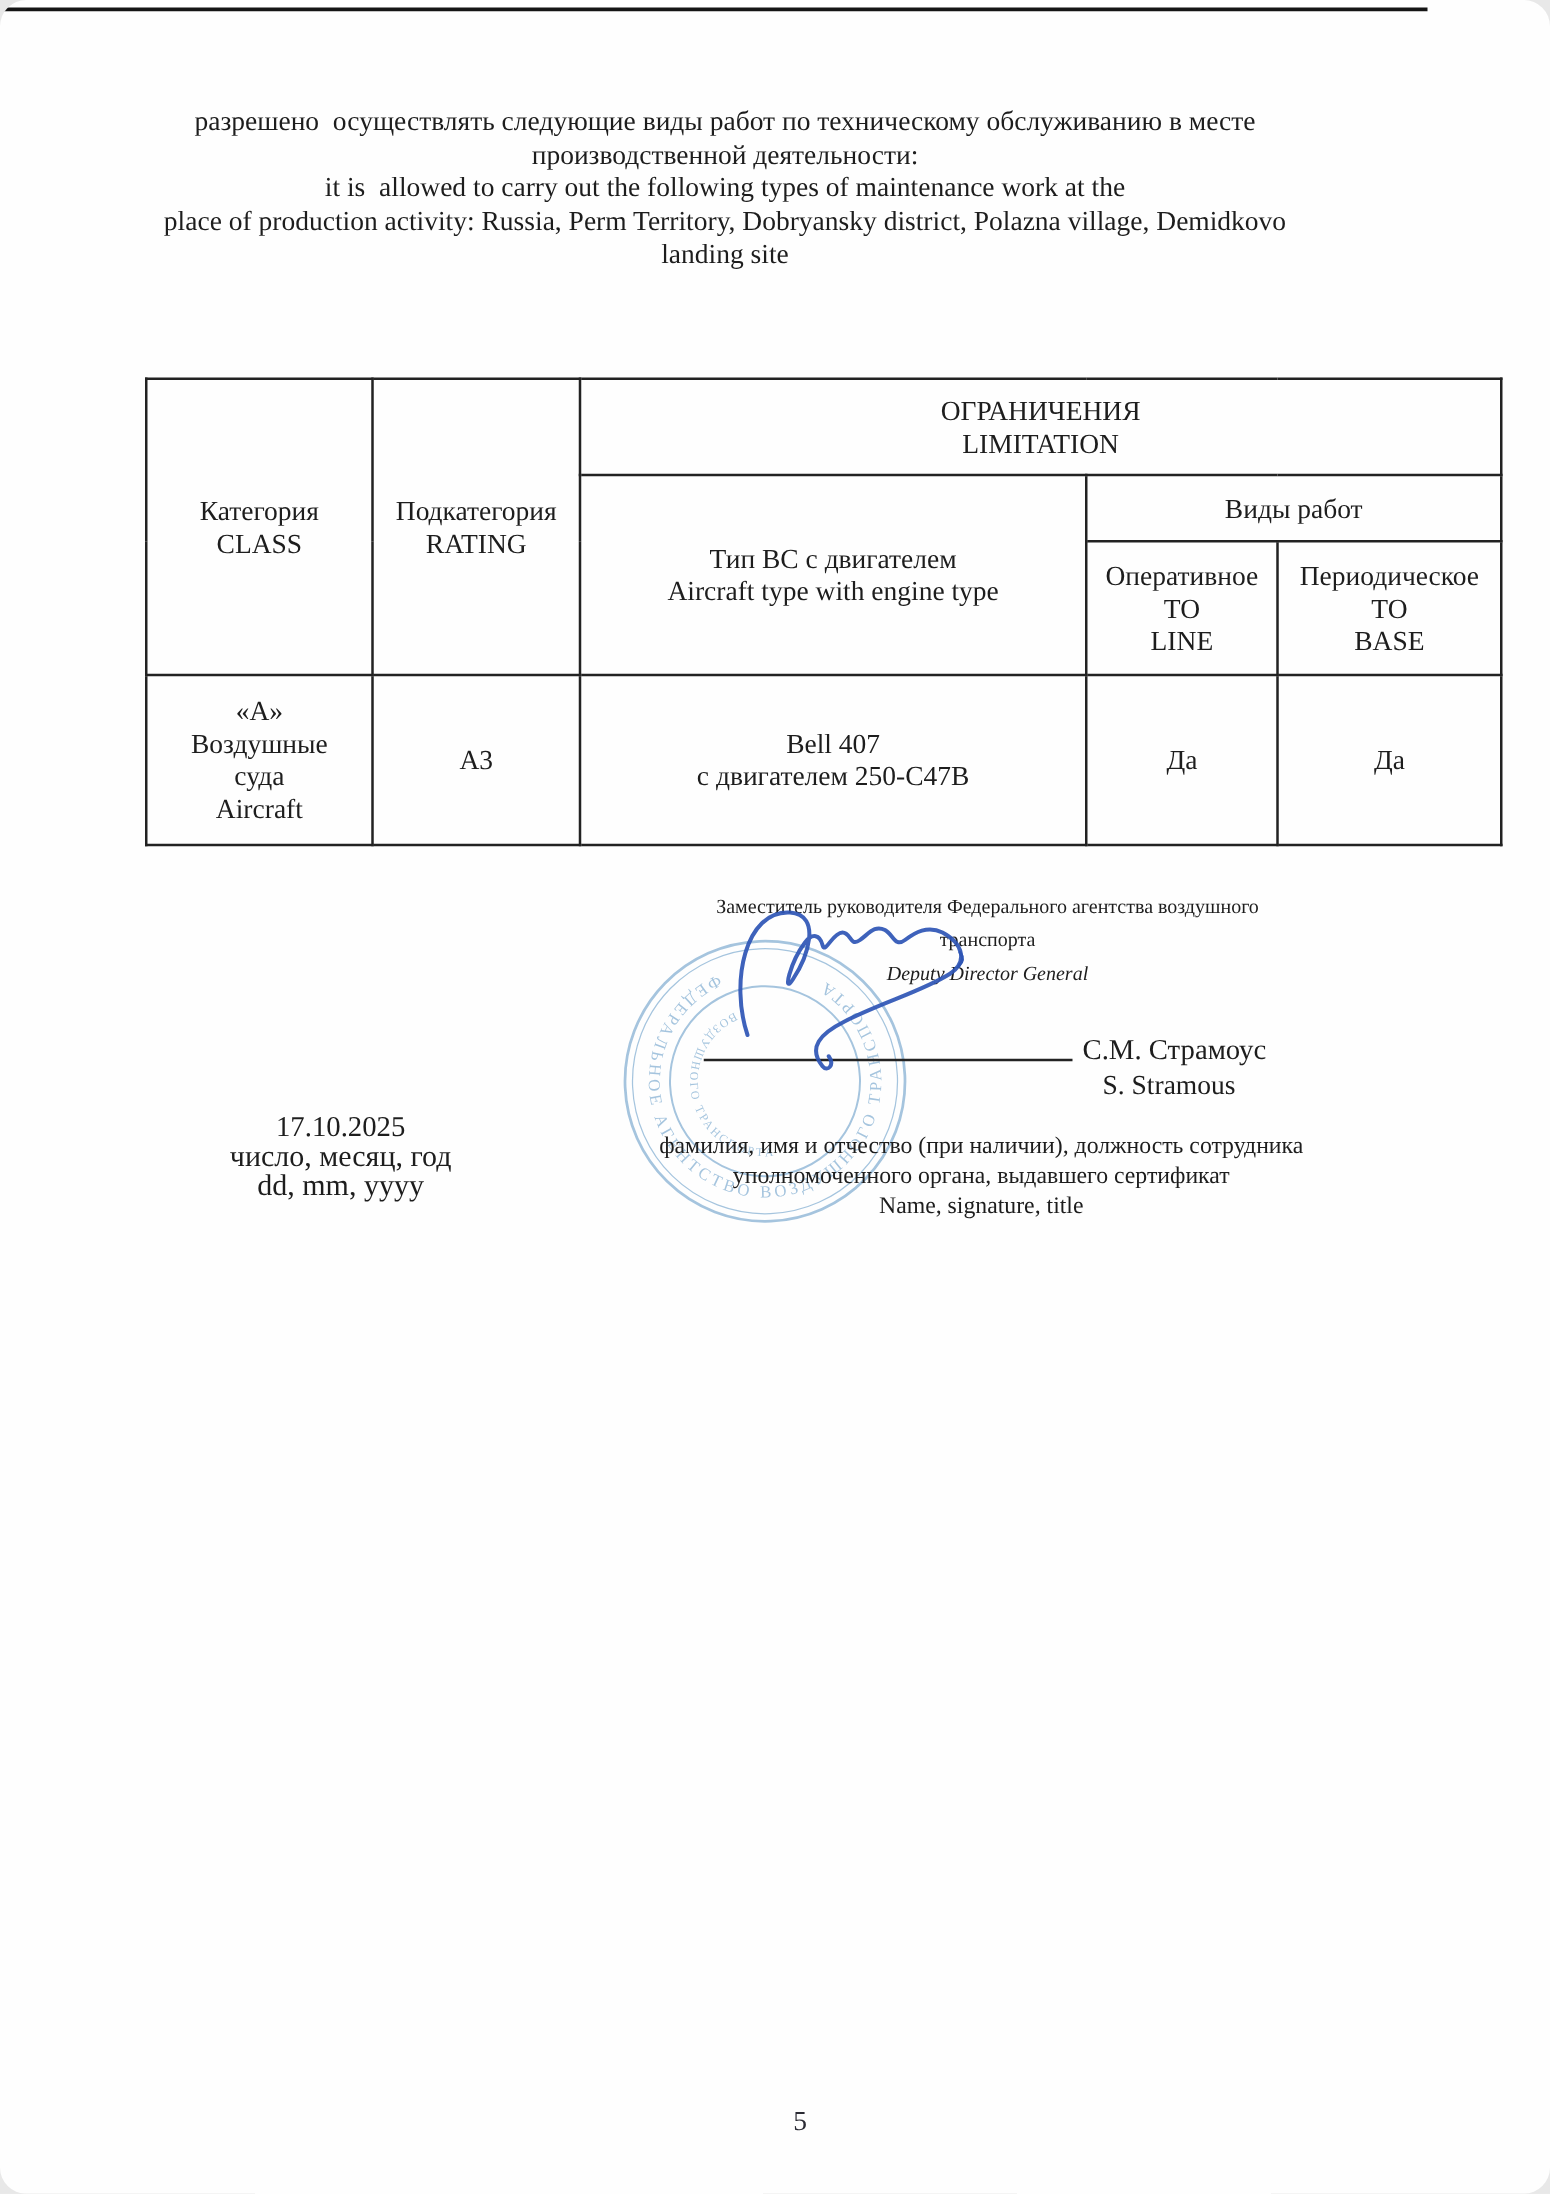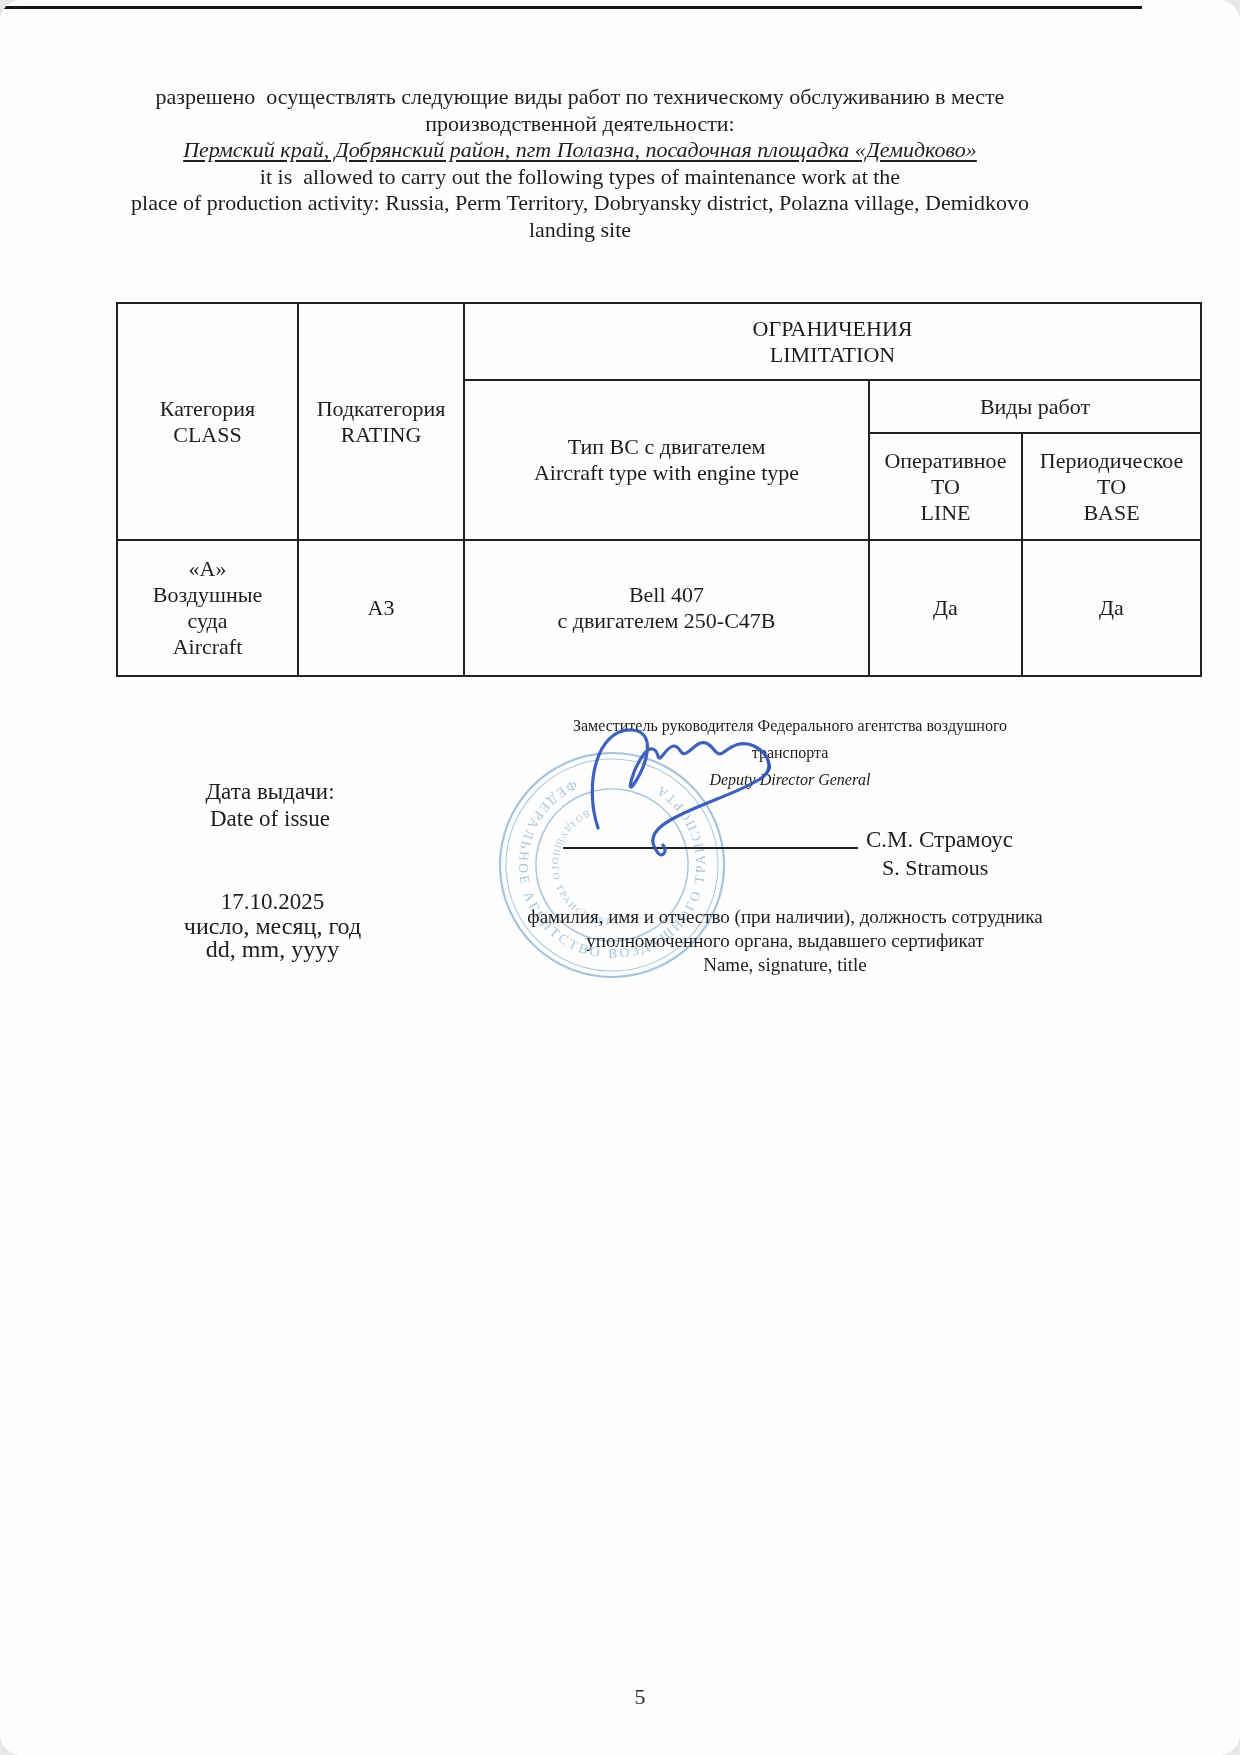--- a/index.html
+++ b/index.html
@@ -73,21 +73,20 @@
 </head>
 <body>
 
 <div class="page">
 
   <div class="scan-topline"></div>
 
   <div class="intro">
     <div>разрешено  осуществлять следующие виды работ по техническому обслуживанию в месте</div>
     <div>производственной деятельности:</div>
-    <div class="loc">Пермский край, Добрянский район, пгт Полазна, посадочная площадка «Демидково»</div>
     <div>it is  allowed to carry out the following types of maintenance work at the</div>
     <div>place of production activity: Russia, Perm Territory, Dobryansky district, Polazna village, Demidkovo</div>
     <div>landing site</div>
   </div>
 
   <table class="cert">
     <colgroup>
       <col style="width:181px">
         <col style="width:166px">
         <col style="width:405px">
@@ -145,24 +144,20 @@
     </tr>
   </tbody>
     </table>
 
   <div class="sig-title">
     <div>Заместитель руководителя Федерального агентства воздушного</div>
     <div>транспорта</div>
     <div class="en">Deputy Director General</div>
   </div>
 
-  <div class="date-label">
-    <div>Дата выдачи:</div>
-    <div>Date of issue</div>
-  </div>
 
   <div class="date-value">
     <div class="val">17.10.2025</div>
     <div class="hint">число, месяц, год</div>
     <div class="hint">dd, mm, yyyy</div>
   </div>
 
   <svg class="stamp-svg" viewBox="0 0 240 240">
     <g stroke="var(--stamp)" fill="none" transform="rotate(-24 120 120)">
       <circle cx="120" cy="120" r="112" stroke-width="2.2"></circle>

